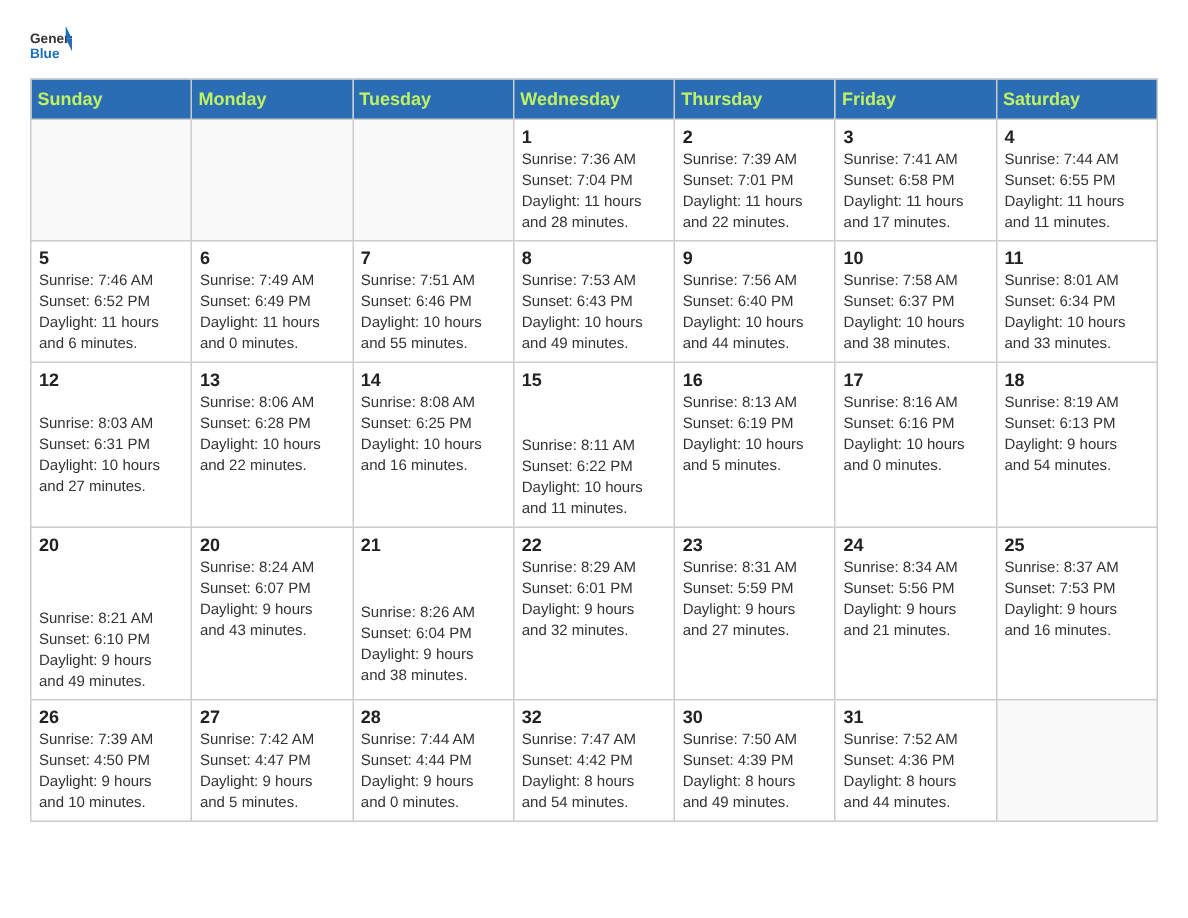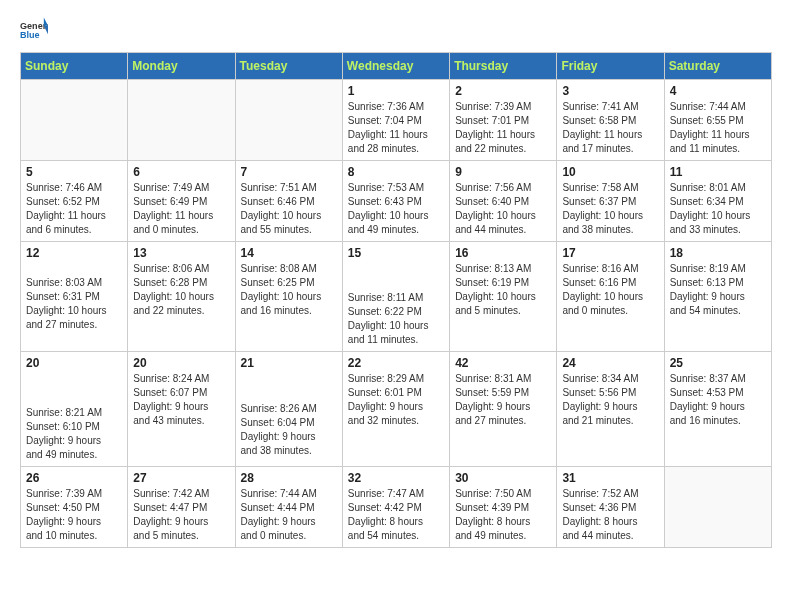--- a/index.html
+++ b/index.html
@@ -273,37 +273,37 @@
 and 38 minutes.</div>
         </td>
         <td>
           <span class="day-number">22</span>
           <div class="day-info" style="white-space: pre-line;">Sunrise: 8:29 AM
 Sunset: 6:01 PM
 Daylight: 9 hours
 and 32 minutes.</div>
         </td>
         <td>
-          <span class="day-number">42</span>
+          <span class="day-number">23</span>
           <div class="day-info" style="white-space: pre-line;">Sunrise: 8:31 AM
 Sunset: 5:59 PM
 Daylight: 9 hours
 and 27 minutes.</div>
         </td>
         <td>
           <span class="day-number">24</span>
           <div class="day-info" style="white-space: pre-line;">Sunrise: 8:34 AM
 Sunset: 5:56 PM
 Daylight: 9 hours
 and 21 minutes.</div>
         </td>
         <td>
           <span class="day-number">25</span>
           <div class="day-info" style="white-space: pre-line;">Sunrise: 8:37 AM
-Sunset: 4:53 PM
+Sunset: 7:53 PM
 Daylight: 9 hours
 and 16 minutes.</div>
         </td>
       </tr>
       <tr>
         <td>
           <span class="day-number">26</span>
           <div class="day-info" style="white-space: pre-line;">Sunrise: 7:39 AM
 Sunset: 4:50 PM
 Daylight: 9 hours

